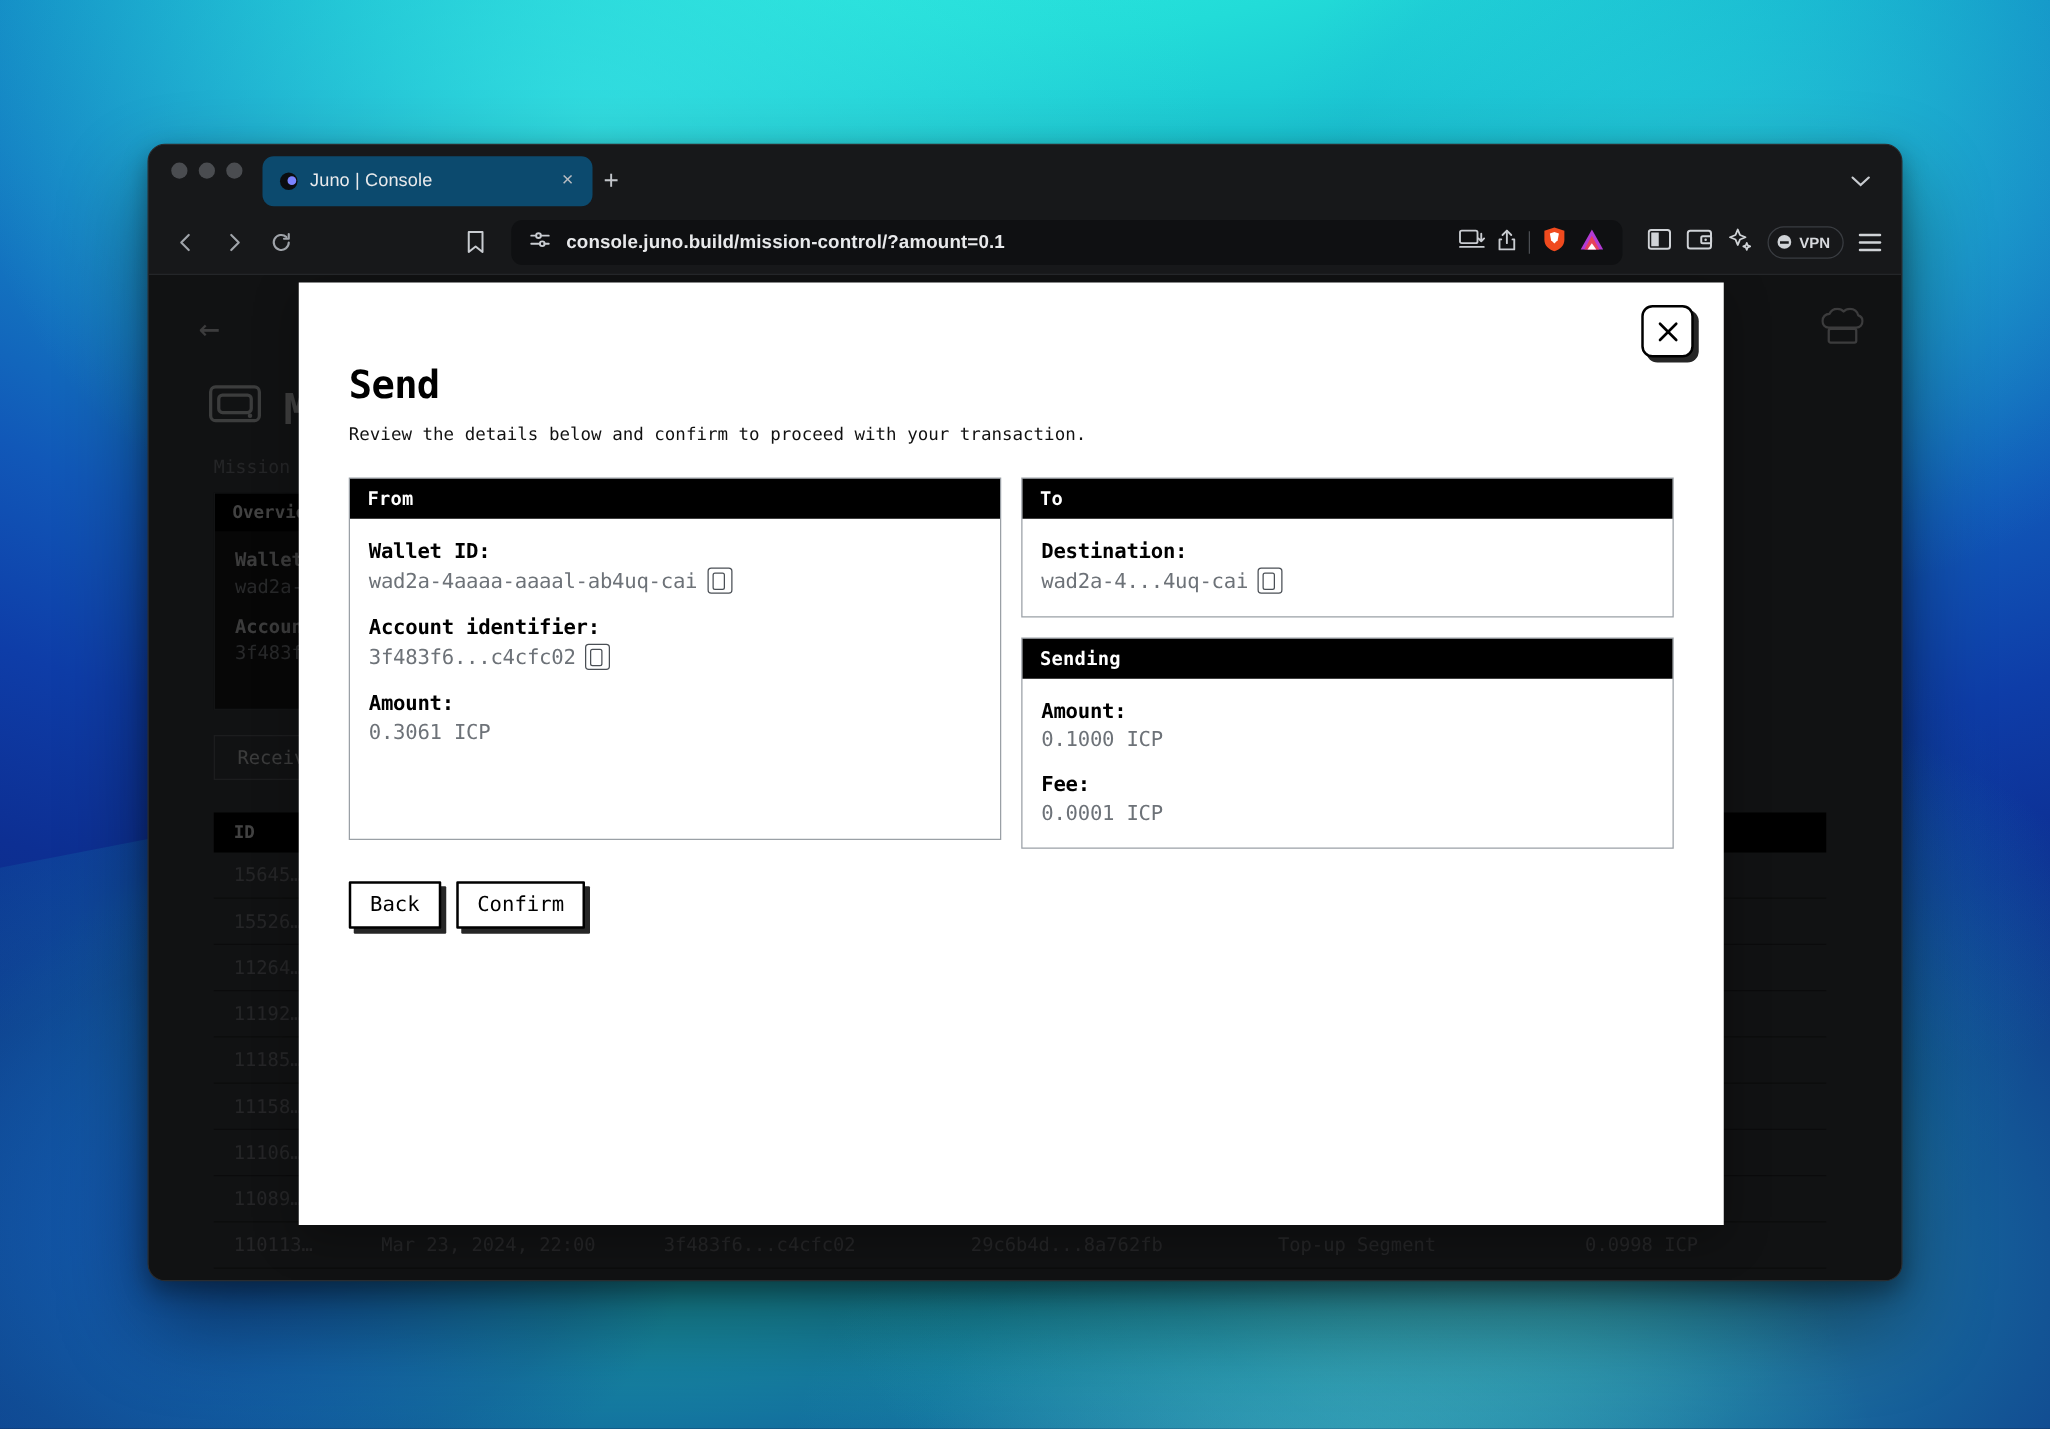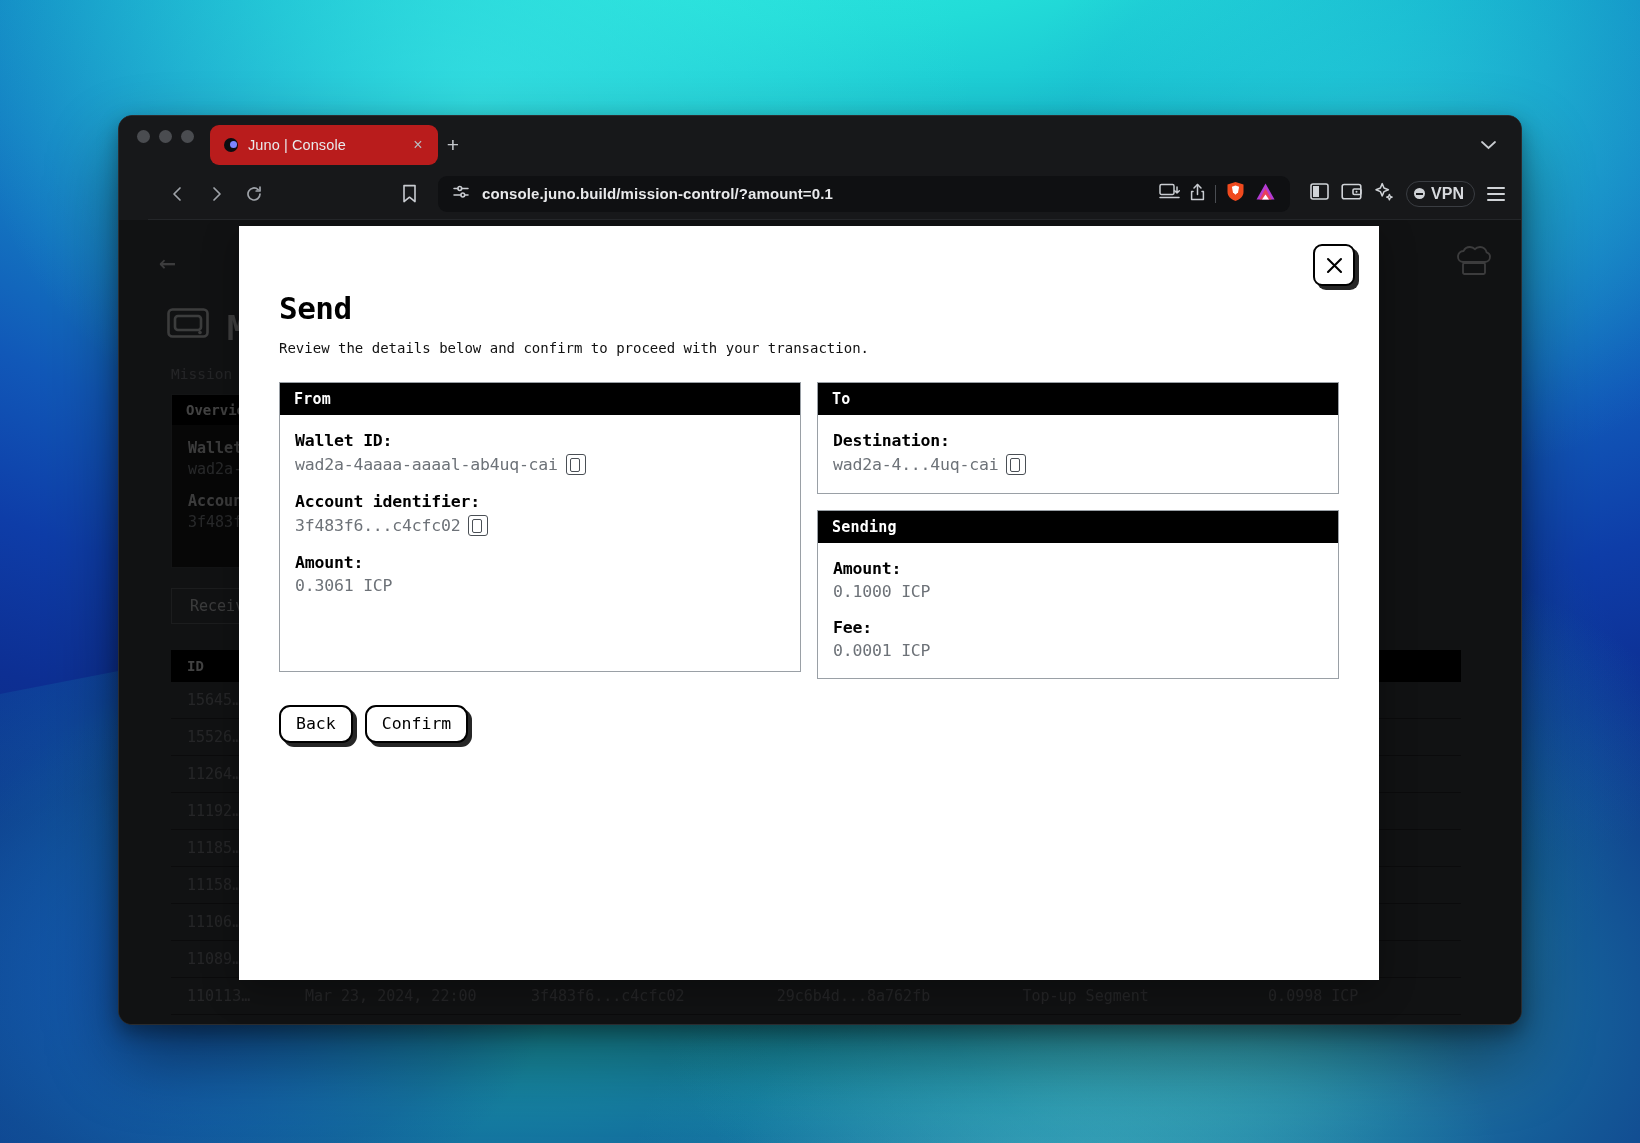--- a/index.html
+++ b/index.html
@@ -74,22 +74,22 @@
     align-items: flex-end;
     padding: 0 14px 0 18px;
     position: relative;
   }
   .traffic { display: flex; gap: 9px; align-items: center; height: 52px; padding-bottom: 12px; }
   .dot { width: 13px; height: 13px; border-radius: 50%; background: #4a4c50; }
   .tab {
     margin-left: 16px;
     margin-bottom: 3px;
     height: 40px;
-    width: 228px;
-    background: #b91c1c;
+    width: 264px;
+    background: #0c4a6e;
     border-radius: 9px 9px 9px 9px;
     display: flex;
     align-items: center;
     padding: 0 10px 0 14px;
     gap: 10px;
   }
   .tab-favicon {
     width: 14px; height: 14px; border-radius: 50%;
     background: #0b0d10;
     position: relative; flex: 0 0 auto;
@@ -118,21 +118,20 @@
   }
 
   
   .toolbar {
     height: 52px;
     background: #17181a;
     display: flex; align-items: center;
     padding: 0 16px 0 14px;
     gap: 6px;
     border-bottom: 1px solid #242629;
-    margin-left: 29px;
   }
   .nav-btn {
     width: 32px; height: 32px; border-radius: 7px;
     display: flex; align-items: center; justify-content: center;
     color: #9fa3a9;
   }
   .toolbar-spacer { width: 112px; }
   .bookmark-btn { width: 30px; height: 30px; display: flex; align-items: center; justify-content: center; color: #c9ccd1; }
   .urlbar {
     flex: 1 1 auto;
@@ -153,21 +152,21 @@
     flex: 1 1 auto;
     white-space: nowrap; overflow: hidden;
   }
   .url-actions { display: flex; align-items: center; gap: 10px; padding-right: 4px; }
   .divider-v { width: 1px; height: 18px; background: #4a4d52; }
   .ext-right { display: flex; align-items: center; gap: 12px; padding-left: 14px; }
   .vpn-pill {
     display: flex; align-items: center; gap: 6px;
     height: 26px; padding: 0 10px 0 7px;
     border: 1px solid #3a3d42; border-radius: 13px;
-    color: #d8dade; font-family: "Liberation Sans", sans-serif; font-size: 16px; font-weight: 600;
+    color: #d8dade; font-family: "Liberation Sans", sans-serif; font-size: 12px; font-weight: 600;
   }
   .vpn-dot { width: 11px; height: 11px; border-radius: 50%; background: #cfd2d6; position: relative; }
   .vpn-dot::after { content: ""; position: absolute; left: 2px; top: 4.5px; width: 7px; height: 2px; background: #17181a; }
   .hamburger { display: flex; flex-direction: column; gap: 4px; width: 18px; }
   .hamburger span { height: 2px; background: #d0d3d7; border-radius: 1px; }
 
   
   .page {
     position: relative;
     height: 806px;
@@ -310,21 +309,21 @@
     border: 1.4px solid #4a4f55;
     border-radius: 2px;
     background: #fff;
   }
   .btn-row { display: flex; gap: 12px; margin-top: 26px; }
   .btn {
     font-family: "DejaVu Sans Mono", monospace;
     font-size: 16.5px; color: #000;
     background: #fff;
     border: 2px solid #000;
-    border-radius: 11px;
+    border-radius: 1px;
     box-shadow: 4px 4px 0 rgba(0,0,0,0.85);
     padding: 7px 15px 8px;
   }
 </style>
 </head>
 <body>
 
 <div id="desktop">
   <div class="wave w1"></div>
   <div class="wave w2"></div>

